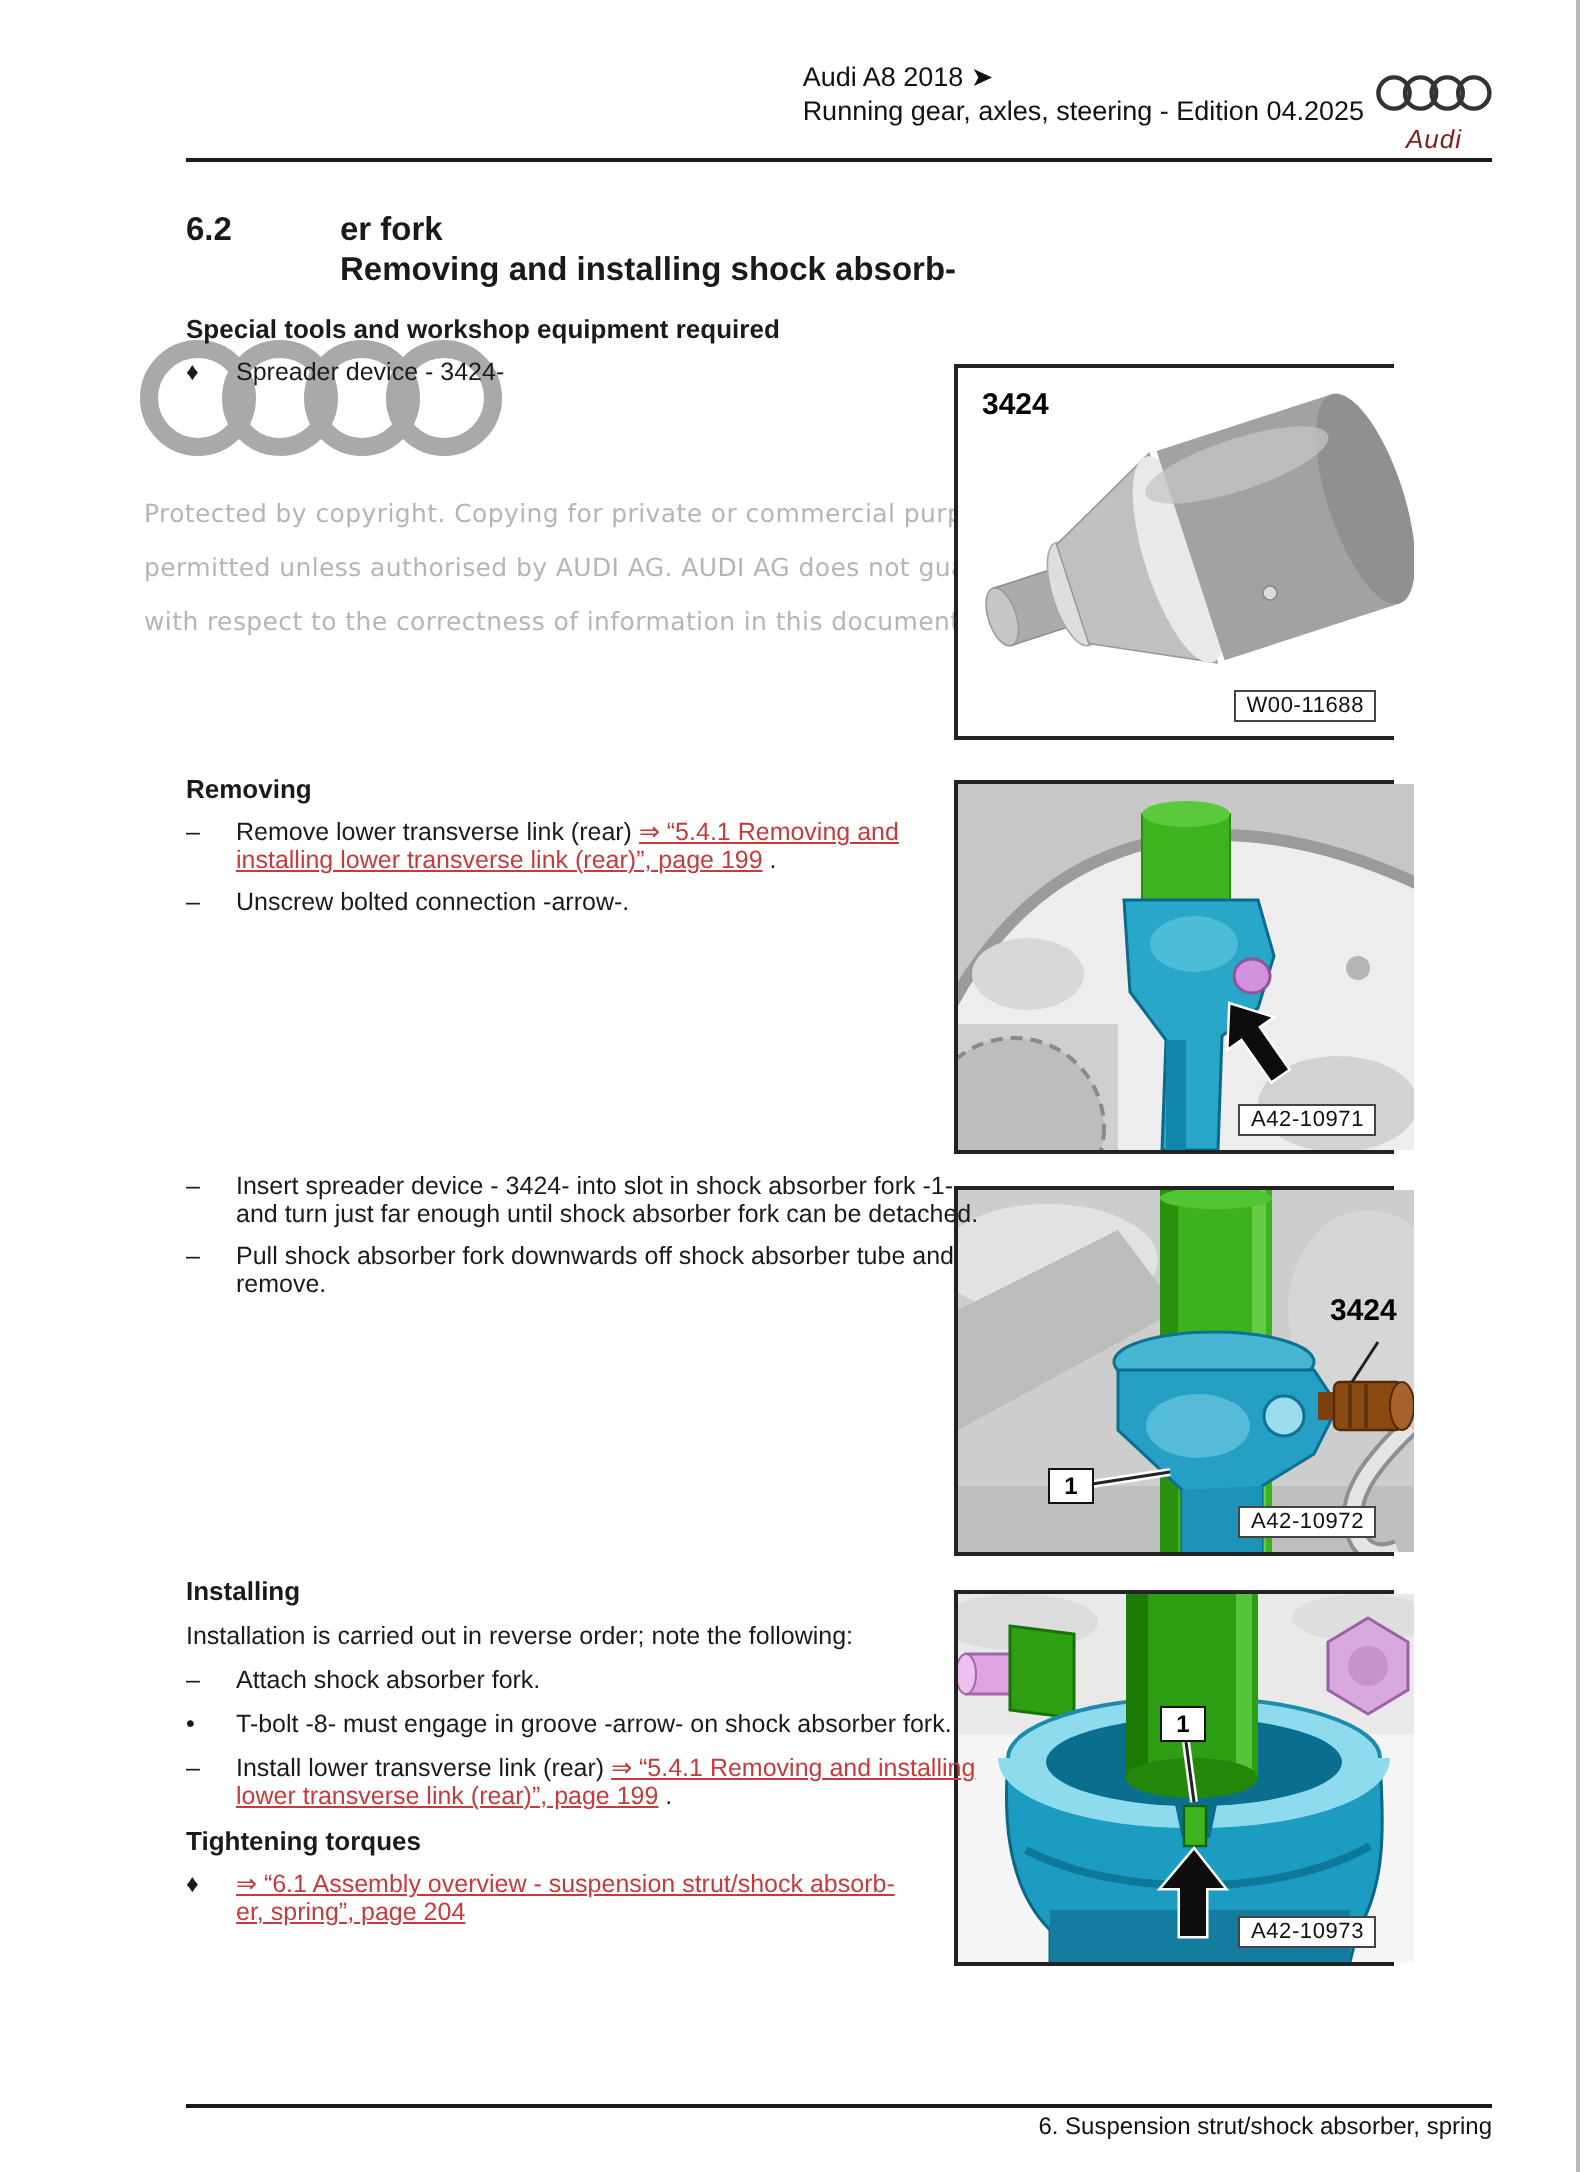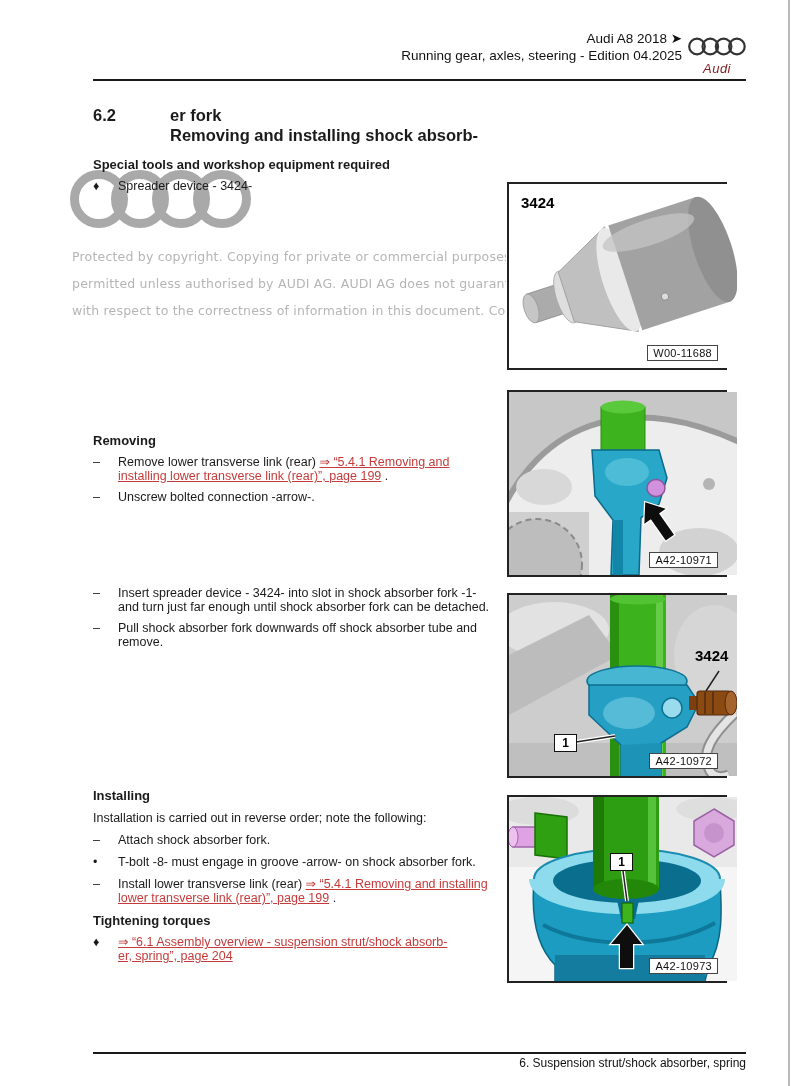--- a/index.html
+++ b/index.html
@@ -1,19 +1,19 @@
 <!DOCTYPE html>
 <html><head>
 <meta charset="utf-8">
 <style>
   html,body{margin:0;padding:0;background:#fff;}
   .page{position:relative;width:794px;height:1086px;background:#ffffff;
         font-family:"Liberation Sans",sans-serif;color:#1a1a1a;overflow:hidden;}
   
-  .header-text{position:absolute;top:30px;right:112px;text-align:right;
+  .header-text{position:absolute;top:30px;right:112px;
                font-size:13.5px;line-height:17px;color:#111;}
   .logo{position:absolute;top:36px;left:688px;width:58px;text-align:center;}
   .logo .wordmark{font-size:13px;font-weight:normal;font-style:italic;color:#7f1d1d;
                   letter-spacing:.5px;margin-top:0px;}
   .rule{position:absolute;left:93px;width:653px;height:2px;background:#1a1a1a;}
   .header-rule{top:79px;}
   .footer-rule{top:1052px;}
   
   .section-heading{position:absolute;left:93px;top:105px;display:flex;
                    font-size:16.5px;font-weight:bold;line-height:20px;}
@@ -27,21 +27,21 @@
   .li .li-text{flex:1;}
   a.ref-link{color:#c53b3b;text-decoration:underline;cursor:pointer;}
   .mb6{margin-bottom:6px;} .mb7{margin-bottom:7px;} .mb8{margin-bottom:8px;}
   
   .wm-rings{position:absolute;left:70px;top:164px;z-index:0;}
   .copyright{position:absolute;left:72px;top:243px;width:434px;overflow:hidden;
              white-space:nowrap;font-family:"DejaVu Sans",sans-serif;
              font-size:12.5px;line-height:27px;color:#b5b5b5;letter-spacing:.2px;z-index:0;}
   .z1{z-index:1;}
   
-  .figure{position:absolute;left:507px;width:220px;border:2px solid #222;
+  .figure{position:absolute;left:477px;width:220px;border:2px solid #222;
           background:#d946ef;box-sizing:border-box;}
   .figure svg{display:block;}
   .figcode{position:absolute;right:7px;bottom:7px;border:1.5px solid #444;
            background:#fff;padding:0 5px;font-size:11px;line-height:14px;
            letter-spacing:.3px;color:#111;}
   .tool-label{position:absolute;font-size:15px;font-weight:bold;color:#000;}
   .callout{position:absolute;width:21px;height:16px;background:#fff;
            border:1.5px solid #111;font-size:12px;font-weight:bold;
            text-align:center;line-height:16px;color:#000;}
   
@@ -118,21 +118,21 @@
         <rect x="-6" y="-55" width="92" height="110" fill="#a2a2a2"></rect>
         <ellipse cx="86" cy="0" rx="19" ry="55" fill="#909090"></ellipse>
         <ellipse cx="30" cy="-36" rx="48" ry="13" fill="#c4c4c4" opacity="0.75"></ellipse>
         <circle cx="26" cy="30" r="3.5" fill="#dcdcdc" stroke="#888888" stroke-width="0.8"></circle>
       </g>
     </svg>
     <div class="tool-label" style="left:12px;top:10px;">3424</div>
     <div class="figcode">W00-11688</div>
   </div>
 
-  <div class="col z1" style="top:387px;margin-top:46px;">
+  <div class="col z1" style="top:387px;">
     <div class="subhead mb6">Removing</div>
     <div class="bodytext">
       <div class="li mb7">
         <span class="marker">–</span>
         <span class="li-text"><span>Remove lower transverse link (rear) </span><a class="ref-link">⇒ “5.4.1 Removing and installing lower transverse link (rear)”, page 199</a><span> .</span></span>
       </div>
       <div class="li">
         <span class="marker">–</span>
         <span class="li-text">Unscrew bolted connection -arrow-.</span>
       </div>

